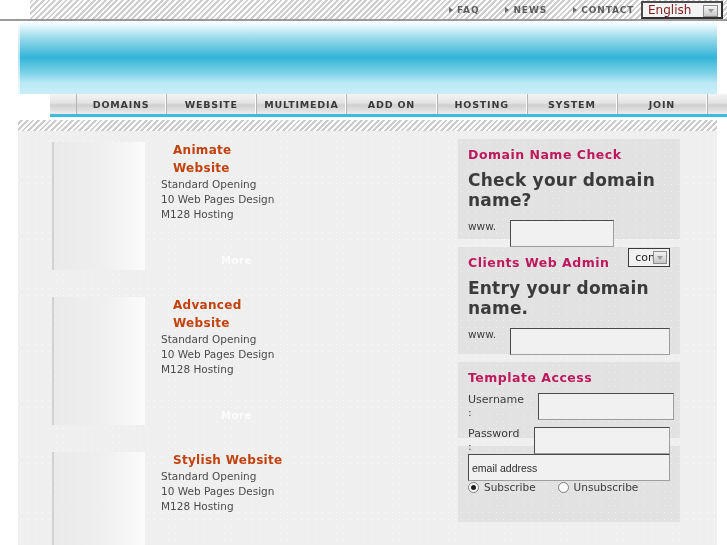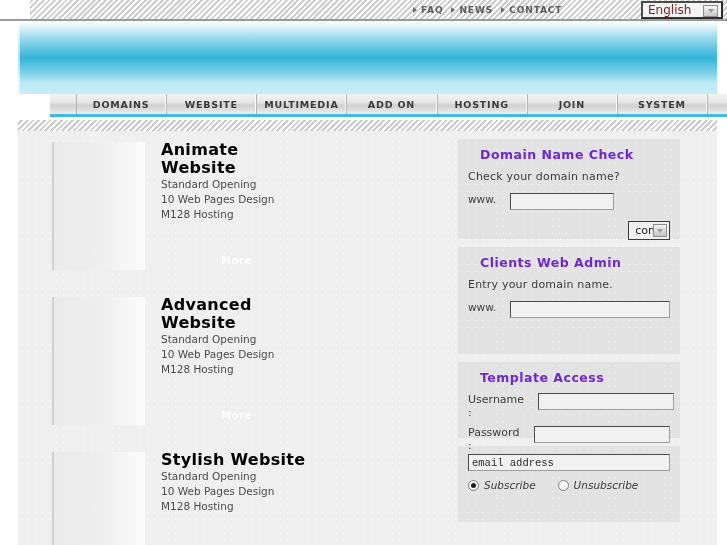--- a/index.html
+++ b/index.html
@@ -38,25 +38,25 @@
     box-sizing: border-box;
   }
   .topstrip .leftcap {
     position: absolute;
     left: 0; top: 0;
     width: 30px; height: 19px;
     background: #ffffff;
   }
   .toplinks {
     position: absolute;
-    left: 413px; top: 0px;
+    left: 449px; top: 0px;
     height: 19px;
     display: flex;
     align-items: center;
-    gap: 8px;
+    gap: 26px;
   }
   .toplink {
     display: inline-flex;
     align-items: center;
     gap: 4px;
     font-size: 9px;
     font-weight: bold;
     letter-spacing: 0.9px;
     color: #5c5c5c;
     text-decoration: none;
@@ -206,25 +206,26 @@
     background: linear-gradient(to right, #eaeaea 0%, #efefef 55%, #fbfbfb 100%);
     border-left: 2px solid #d2d2d2;
     box-sizing: border-box;
   }
   .prod-body {
     position: absolute;
     left: 135px; top: 10px;
     width: 270px;
   }
   .prod-title {
-    font-size: 16px;
+    font-size: 12px;
     font-weight: bold;
-    color: #000000;
+    color: #c2410c;
     line-height: 18px;
     letter-spacing: 0.3px;
+    margin-left: 12px;
   }
   .prod-feat {
     font-size: 10.5px;
     color: #4a4a4a;
     line-height: 14.8px;
   }
   .prod-more {
     position: absolute;
     left: 195px; top: 124px;
     font-size: 10px;
@@ -255,28 +256,27 @@
     inset: 0;
     background-image:
       radial-gradient(rgba(255,255,255,0.55) 0.6px, transparent 0.7px);
     background-size: 7px 7px;
     pointer-events: none;
   }
   .panel > * { position: relative; z-index: 1; }
   .panel-title {
     font-size: 12.5px;
     font-weight: bold;
-    color: #6d28d9;
+    color: #be185d;
     letter-spacing: 0.5px;
     margin-bottom: 8px;
-    margin-left: 12px;
   }
   .panel-sub {
-    font-size: 11px;
-    font-weight: normal;
+    font-size: 17px;
+    font-weight: bold;
     color: #3b3b3b;
     margin-bottom: 10px;
     letter-spacing: 0.2px;
   }
   .row {
     display: flex;
     align-items: flex-start;
     gap: 14px;
     margin-bottom: 7px;
   }
@@ -284,22 +284,22 @@
     font-size: 10.5px;
     color: #3b3b3b;
     white-space: nowrap;
   }
   .txtfield {
     background: #f1f1f1;
     border: 1px solid #9e9e9e;
     border-top-color: #4a4a4a;
     border-left-color: #4a4a4a;
     box-sizing: border-box;
-    height: 17px;
-    font-family: Liberation Mono, monospace;
+    height: 27px;
+    font-family: Liberation Sans, sans-serif;
     font-size: 10.5px;
     color: #2b2b2b;
     padding: 0 3px;
     outline: none;
   }
   .selectbox {
     position: relative;
     width: 77px; height: 19px;
     background: #f1f1f1;
     border: 1px solid #3a3a3a;
@@ -329,22 +329,20 @@
   }
   .lbl-col {
     width: 62px;
     font-size: 11px;
     color: #3b3b3b;
   }
   .radio-row {
     display: flex;
     align-items: flex-start;
     gap: 8px;
-    margin-top: 8px;
-    font-style: italic;
   }
   .radio-opt {
     display: inline-flex;
     align-items: center;
     gap: 5px;
     cursor: pointer;
   }
   .radio-opt .dot {
     width: 11px; height: 11px;
     border-radius: 50%;
@@ -400,22 +398,22 @@
   <div class="banner"></div>
   <div class="banner-edge-l"></div>
 
   <div class="navbar">
     <div class="nav-pad"></div>
     <div class="navitem">DOMAINS</div>
     <div class="navitem">WEBSITE</div>
     <div class="navitem">MULTIMEDIA</div>
     <div class="navitem">ADD ON</div>
     <div class="navitem">HOSTING</div>
+    <div class="navitem">SYSTEM</div>
     <div class="navitem">JOIN</div>
-    <div class="navitem">SYSTEM</div>
     <div class="nav-endpad"></div>
   </div>
 
   <div class="hatchband"></div>
 
   <div class="content">
 
     <div class="maincol">
 
       <div class="product">

